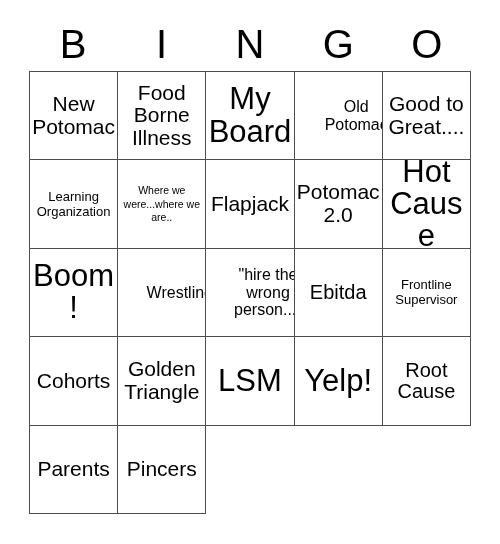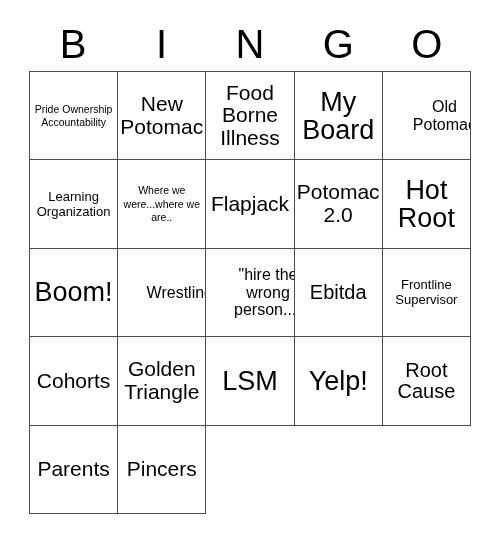--- a/index.html
+++ b/index.html
@@ -74,21 +74,21 @@
   .cell-text {
     display: block;
     width: 100%;
     line-height: 1.08;
     word-wrap: break-word;
     overflow-wrap: break-word;
     hyphens: none;
   }
 
   
-  .sz-xl  { font-size: 27px; line-height: 1.04; }
+  .sz-xl  { font-size: 31px; line-height: 1.04; }
   .sz-lg  { font-size: 20px; line-height: 1.06; }
   .sz-md  { font-size: 21px; line-height: 1.08; }
   .sz-sm  { font-size: 16px; line-height: 1.12; padding-left: 36px; }
   .sz-xs  { font-size: 13px; line-height: 1.18; text-align: center; }
   .sz-xxs { font-size: 10.5px; line-height: 1.25; }
 </style>
 </head>
 <body>
 
 <div id="bingo-card">
@@ -96,48 +96,48 @@
   <div id="header-row">
       <div class="header-letter">B</div>
       <div class="header-letter">I</div>
       <div class="header-letter">N</div>
       <div class="header-letter">G</div>
       <div class="header-letter">O</div>
     </div>
 
   <div id="grid">
       <div class="cell">
-        <span class="cell-text sz-xxs">Pride Ownership Accountability</span>
-      </div>
-      <div class="cell">
         <span class="cell-text sz-md">New Potomac</span>
       </div>
       <div class="cell">
         <span class="cell-text sz-md">Food Borne Illness</span>
       </div>
       <div class="cell">
         <span class="cell-text sz-xl">My Board</span>
       </div>
       <div class="cell">
         <span class="cell-text sz-sm">Old Potomac</span>
+      </div>
+      <div class="cell">
+        <span class="cell-text sz-md">Good to Great....</span>
       </div>
       <div class="cell">
         <span class="cell-text sz-xs">Learning Organization</span>
       </div>
       <div class="cell">
         <span class="cell-text sz-xxs">Where we were...where we are..</span>
       </div>
       <div class="cell">
         <span class="cell-text sz-md">Flapjack</span>
       </div>
       <div class="cell">
         <span class="cell-text sz-md">Potomac 2.0</span>
       </div>
       <div class="cell">
-        <span class="cell-text sz-xl">Hot Root</span>
+        <span class="cell-text sz-xl">Hot Cause</span>
       </div>
       <div class="cell">
         <span class="cell-text sz-xl">Boom!</span>
       </div>
       <div class="cell">
         <span class="cell-text sz-sm">Wrestling</span>
       </div>
       <div class="cell">
         <span class="cell-text sz-sm">"hire the wrong person..."</span>
       </div>

